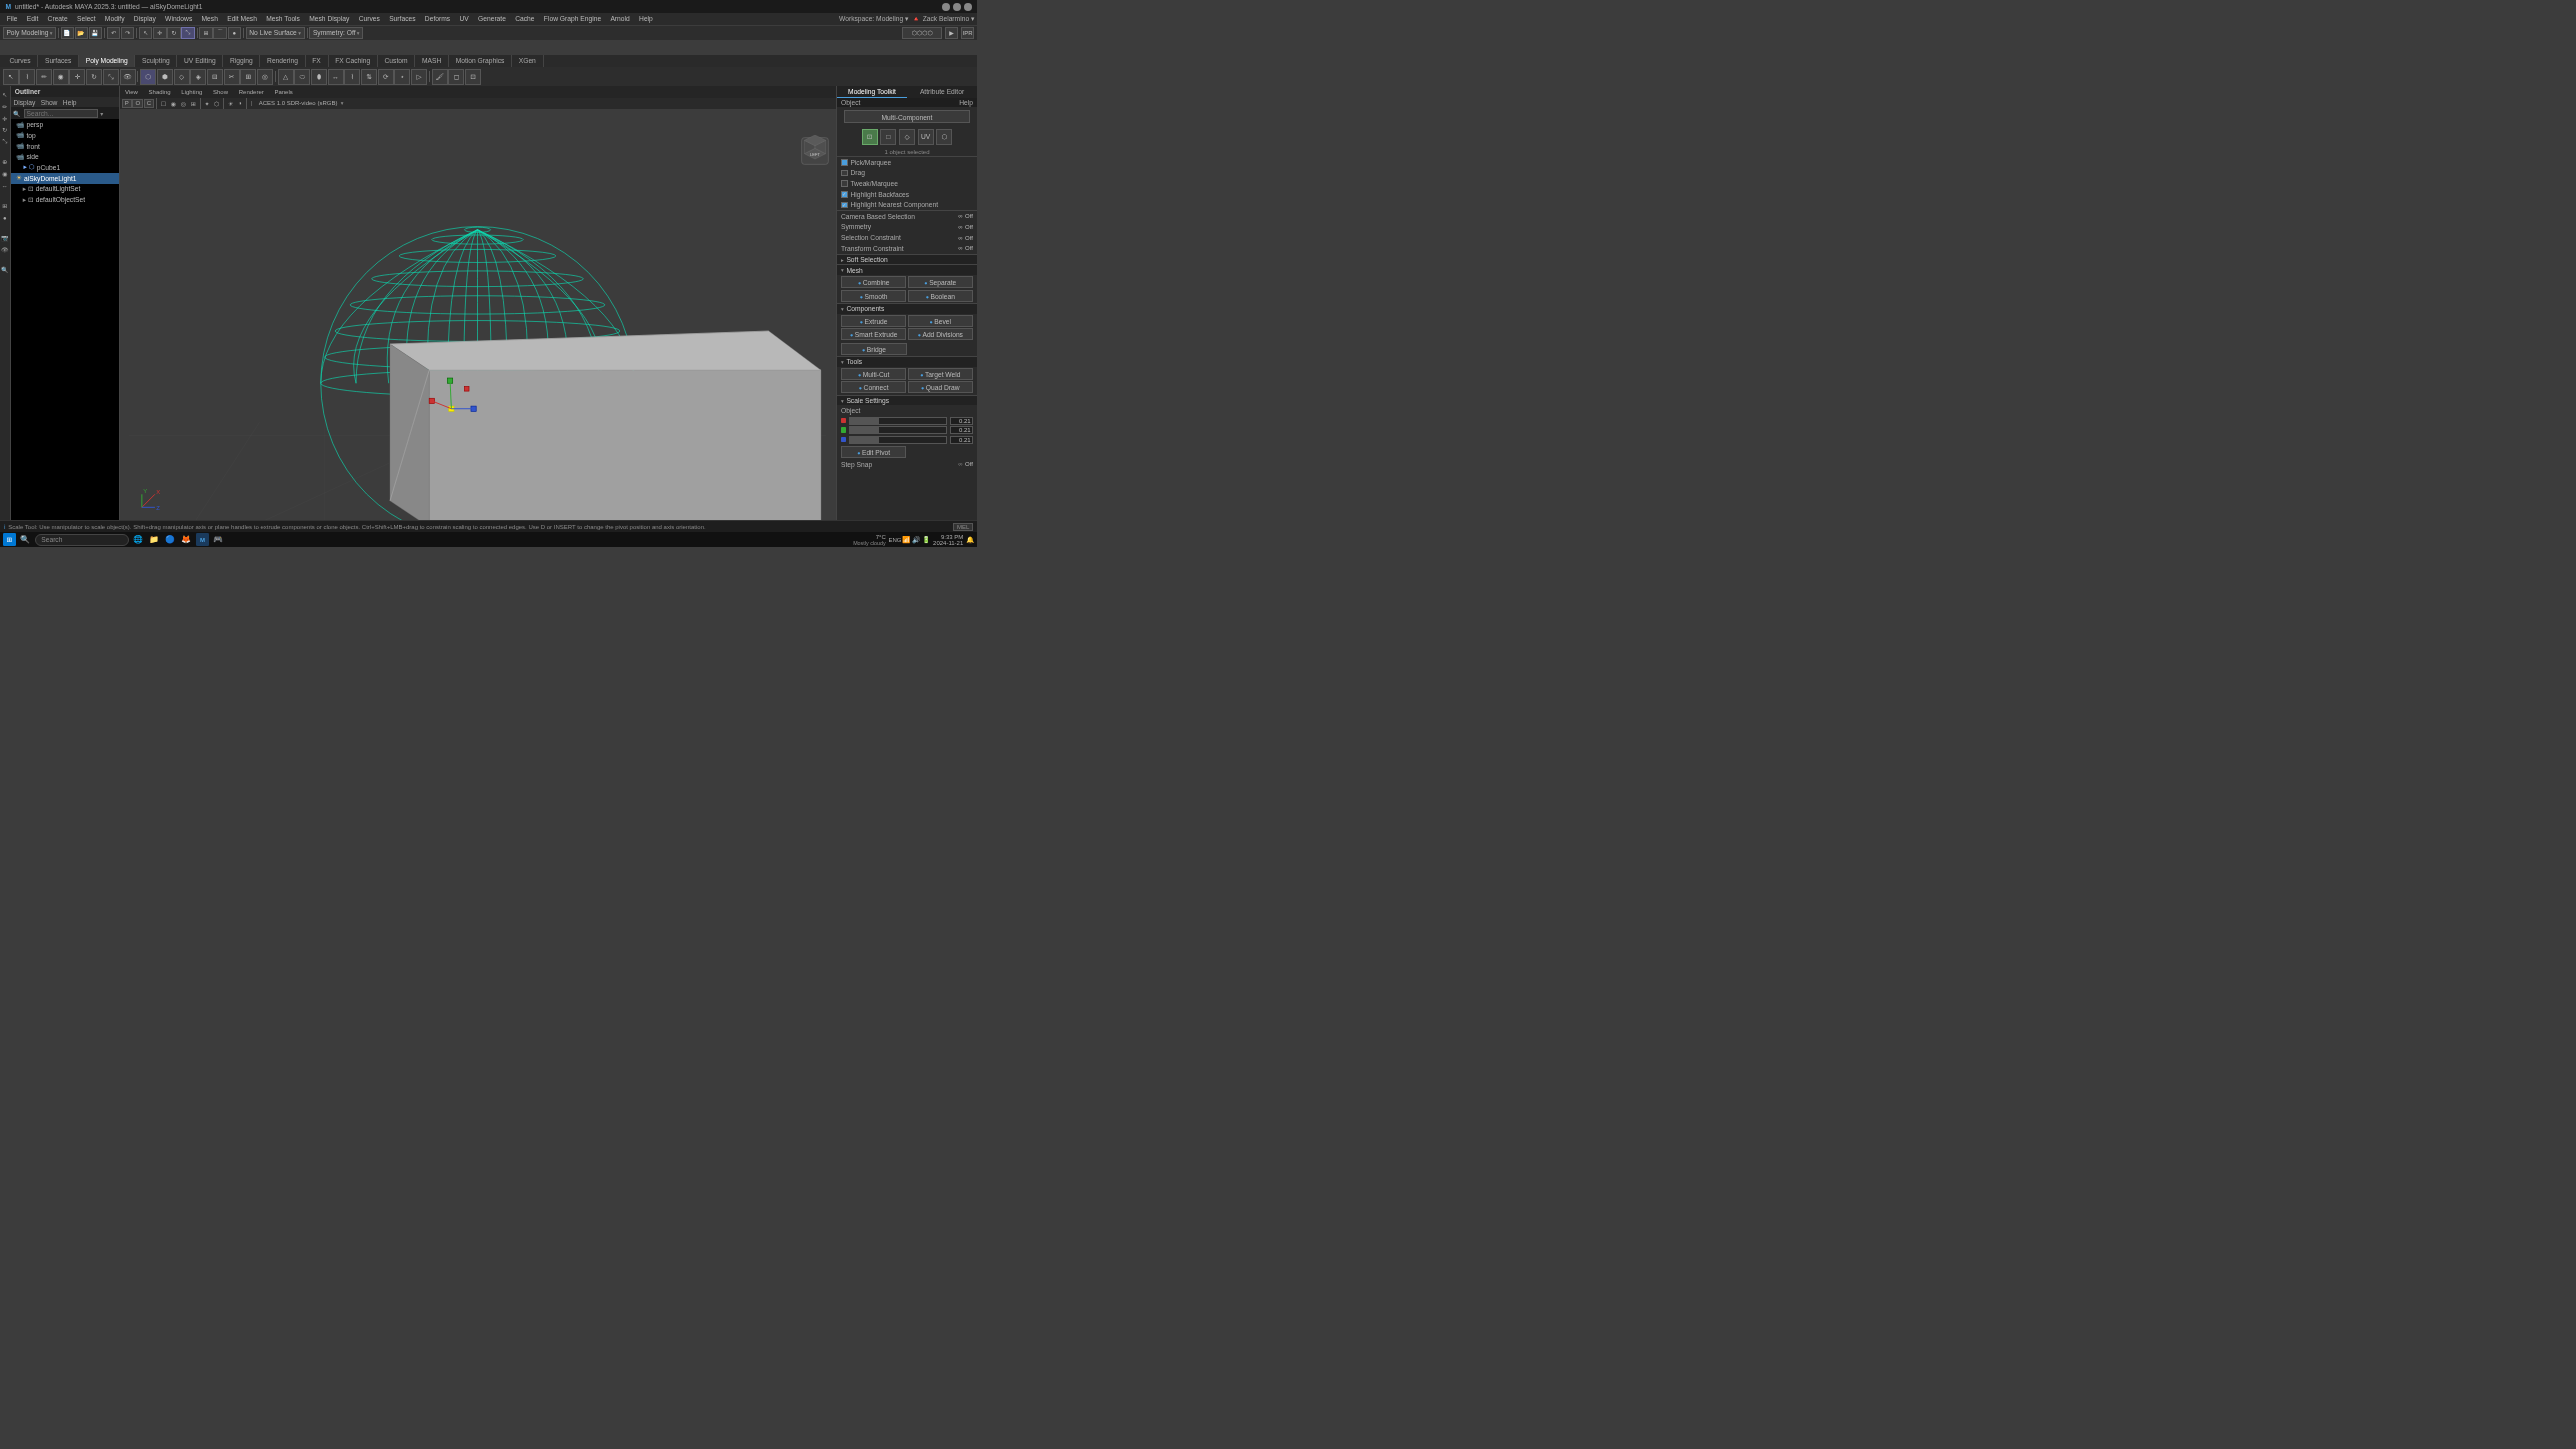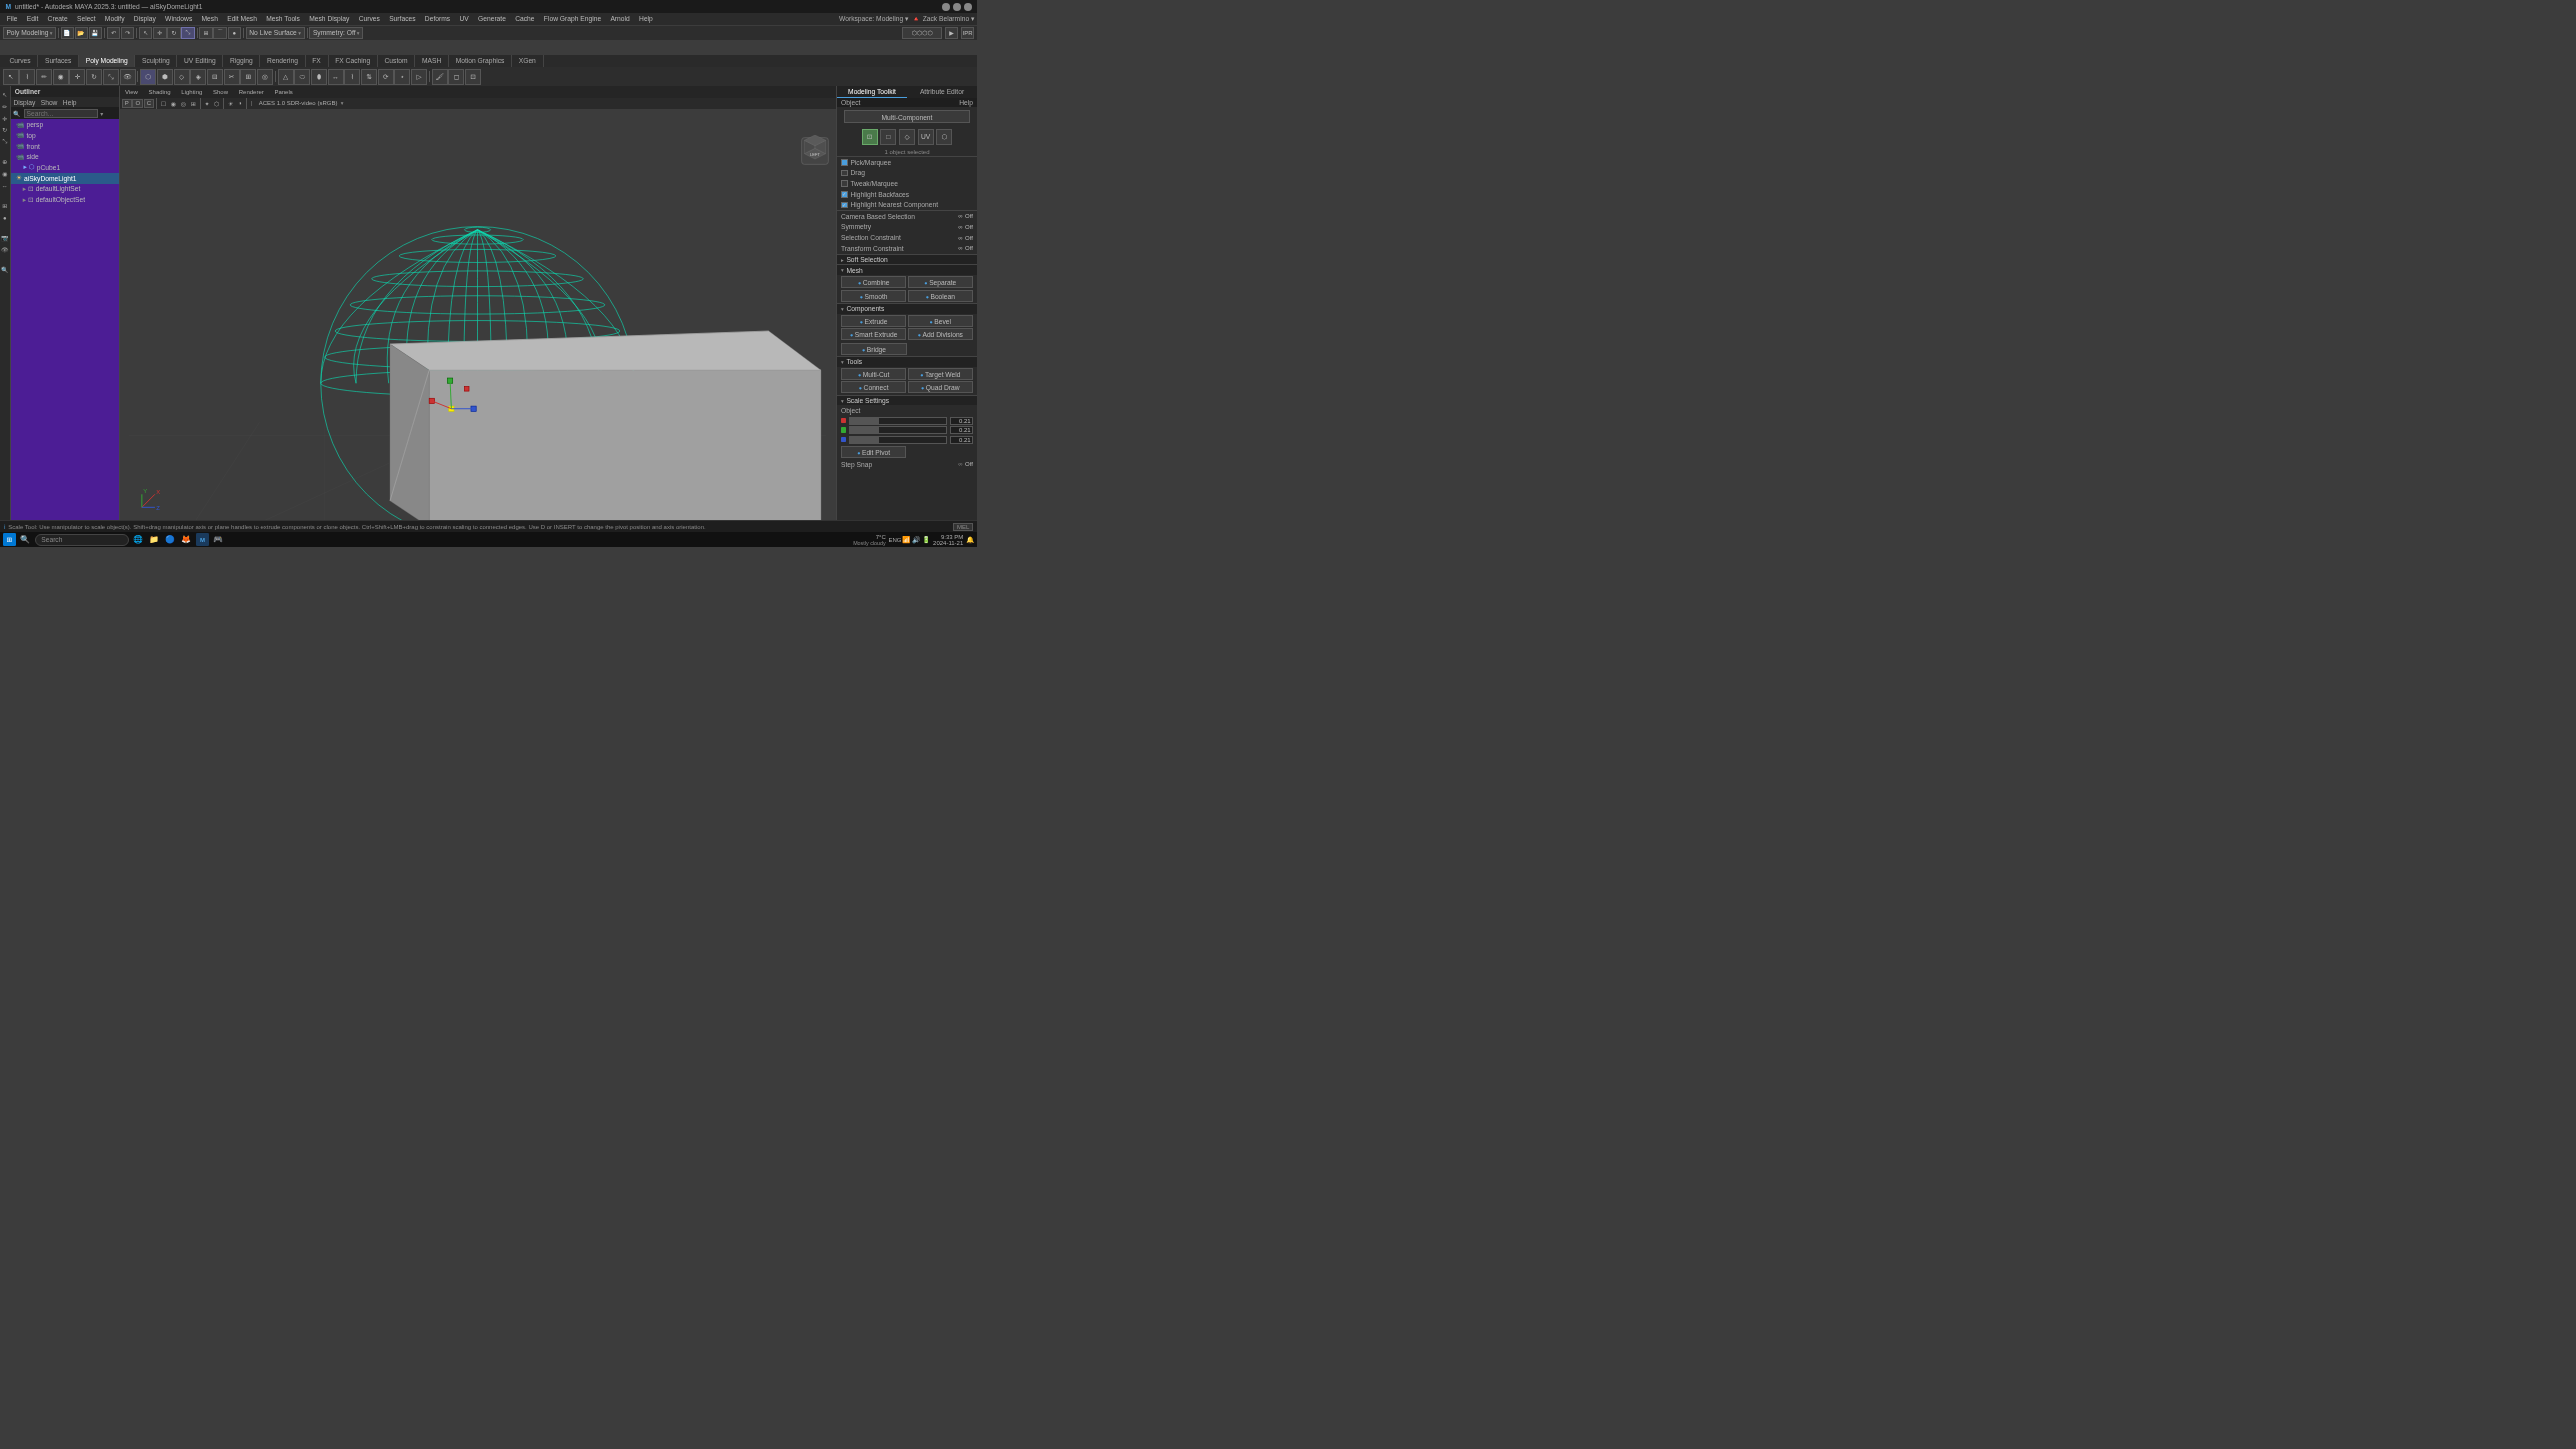--- a/index.html
+++ b/index.html
@@ -136,21 +136,21 @@
       flex-shrink: 0;
     }
 
     
     #outliner {
       position: absolute;
       top: 86px;
       left: 0;
       width: 119px;
       height: 437px;
-      background: #4c1d95;
+      background: #000000;
       border-right: 0.7px solid #444;
       z-index: 90;
     }
     #outliner-header {
       height: 10.7px;
       background: #222;
       display: flex;
       align-items: center;
       justify-content: space-between;
       padding: 0 4px;

